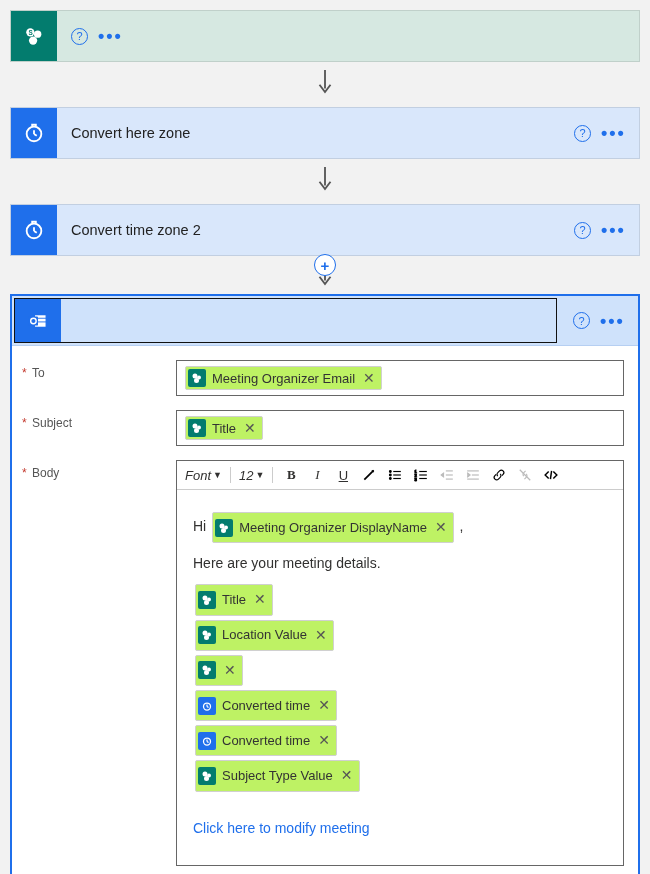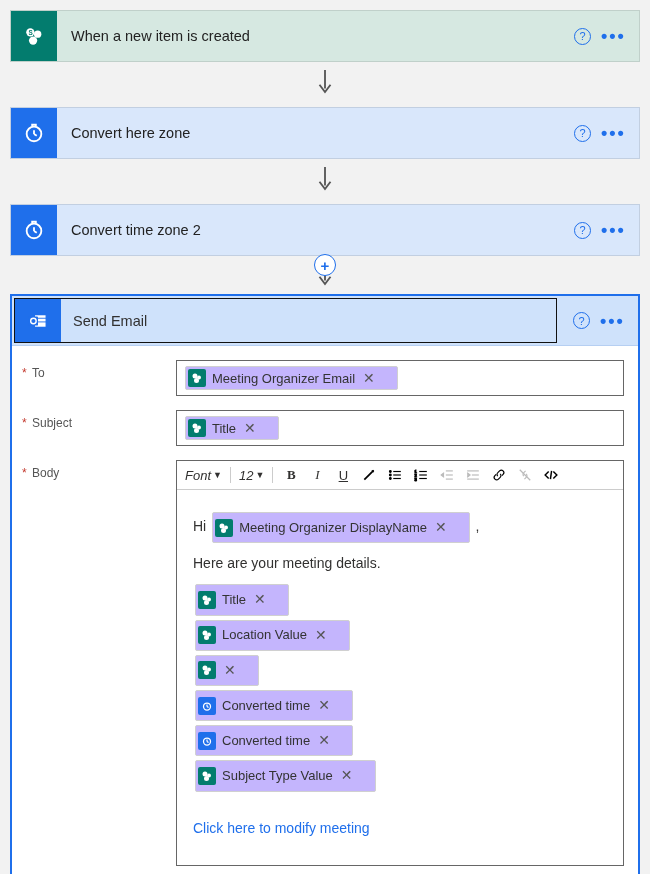--- a/index.html
+++ b/index.html
@@ -115,22 +115,22 @@
   .tb-caret { font-size: 9px; }
   .tb-btn { width: 20px; height: 20px; display: inline-flex; align-items: center; justify-content: center; cursor: pointer; }
   .tb-sep { width: 1px; height: 16px; background: #ccc; margin: 0 2px; }
   .bold { font-weight: 800; font-family: Georgia, serif; }
   .italic { font-style: italic; font-family: Georgia, serif; }
   .underline { text-decoration: underline; }
   .disabled { color: #bbb; }
   .editor-body { padding: 14px 16px 18px; font-size: 14px; line-height: 1.8; }
   .editor-body p { margin: 6px 0; }
   .token {
-    display: inline-flex; align-items: center; background: #c4b5fd;
-    border: 1px solid #d0d0d0; border-radius: 2px; padding: 2px 20px 2px 2px;
+    display: inline-flex; align-items: center; background: #bef264;
+    border: 1px solid #d0d0d0; border-radius: 2px; padding: 2px 4px 2px 2px;
     font-size: 13px; gap: 6px; margin: 2px 2px; vertical-align: middle;
   }
   .token .ticon {
     width: 18px; height: 18px; display: inline-flex; align-items: center; justify-content: center;
     border-radius: 2px; color: #fff;
   }
   .ticon.sp { background: #037c6e; }
   .ticon.tm { background: #1f6feb; }
   .ticon svg { width: 12px; height: 12px; }
   .token .tx { color: #333; }
@@ -144,21 +144,20 @@
 
   <div class="step green">
     <div class="step-icon">
       <svg viewBox="0 0 24 24" fill="currentColor">
           <circle cx="8" cy="8" r="4.5"></circle>
           <circle cx="16" cy="10" r="4"></circle>
           <circle cx="11" cy="17" r="4.5"></circle>
           <text x="6" y="11" font-size="7" fill="#037c6e" font-weight="bold">S</text>
         </svg>
     </div>
-    <div class="step-title">When a new item is created</div>
     <div class="step-right">
       <span class="help-circle">?</span>
       <span class="ellipsis">•••</span>
     </div>
   </div>
 
   <div class="arrow">
     <svg viewBox="0 0 24 30">
         <line x1="12" y1="2" x2="12" y2="22" stroke="#555" stroke-width="2"></line>
         <path d="M6 18 L12 26 L18 18" fill="none" stroke="#555" stroke-width="2"></path>
@@ -219,21 +218,20 @@
       <div class="expanded-title-wrap">
         <div class="step-icon">
           <svg viewBox="0 0 24 24" fill="currentColor">
               <rect x="8" y="5" width="13" height="14" fill="#fff" stroke="#fff" stroke-width="0"></rect>
               <rect x="8" y="5" width="13" height="14" fill="none" stroke="#1f6feb" stroke-width="1.5"></rect>
               <path d="M8 9 L21 9 M8 13 L21 13" stroke="#1f6feb" stroke-width="1"></path>
               <rect x="2" y="7" width="10" height="10" rx="1" fill="#1f6feb"></rect>
               <circle cx="7" cy="12" r="3" fill="none" stroke="#fff" stroke-width="1.5"></circle>
             </svg>
         </div>
-        <div class="expanded-title">Send Email</div>
       </div>
       <div class="exp-right">
         <span class="help-circle">?</span>
         <span class="ellipsis">•••</span>
       </div>
     </div>
 
     <div class="form-area">
 
       <div class="row">

